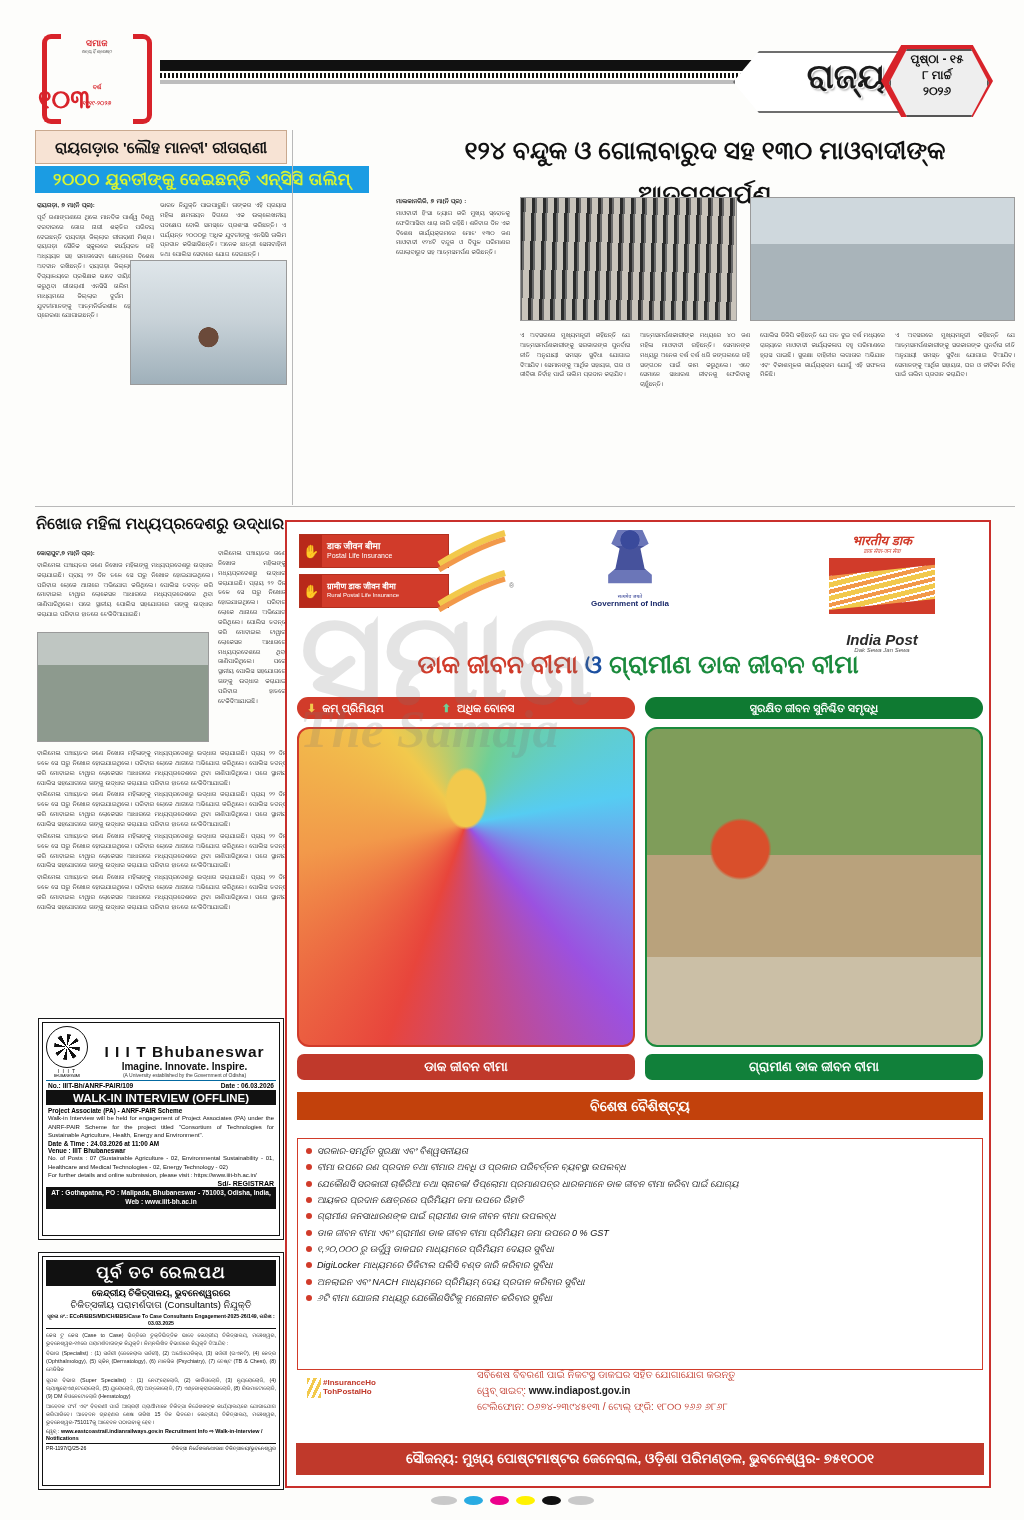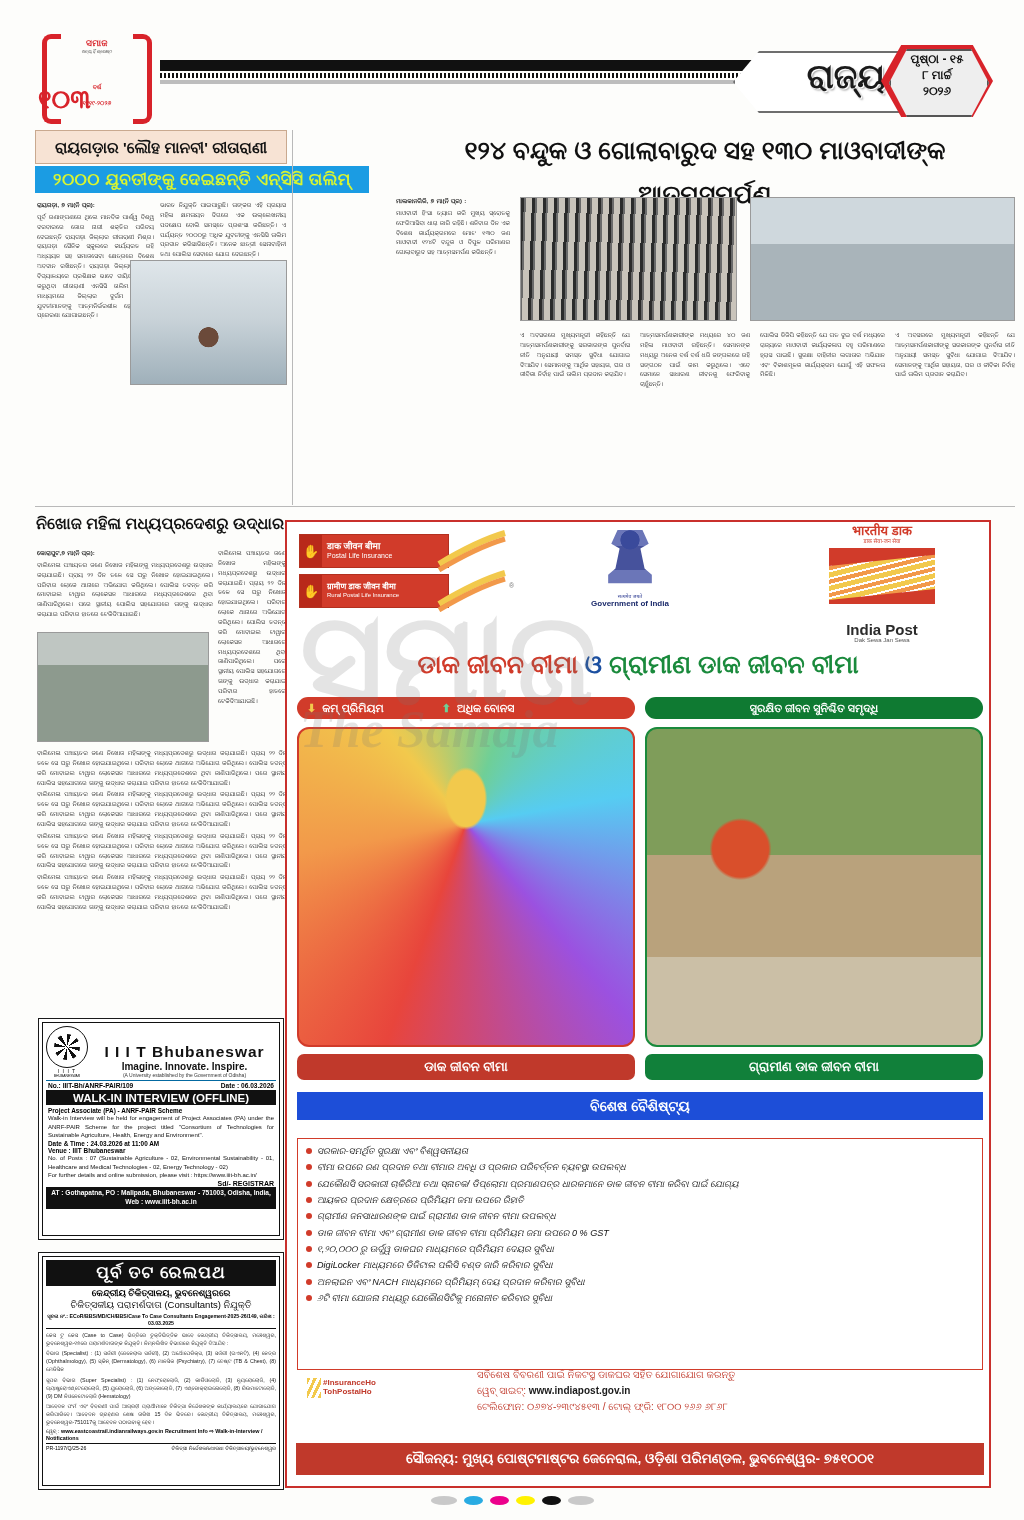--- a/index.html
+++ b/index.html
@@ -111,21 +111,21 @@
   .pill.red{background:#d13b2a;}
   .pill.green{background:#0f7a32;justify-content:center;}
 
   .imgcard{position:absolute;box-sizing:border-box;border-radius:12px;overflow:hidden;}
   .imgcard.red{border:2px solid #d13b2a;}
   .imgcard.green{border:2px solid #1a8a3c;}
   .capbar{position:absolute;box-sizing:border-box;border-radius:7px;display:flex;align-items:center;justify-content:center;color:#fff;font-weight:bold;font-size:13px;}
   .capbar.red{background:#c0392b;}
   .capbar.green{background:#11803a;}
 
-  .feat-head{position:absolute;box-sizing:border-box;background:#1d4ed8;color:#fff;font-weight:bold;font-size:14px;display:flex;align-items:center;justify-content:center;}
+  .feat-head{position:absolute;box-sizing:border-box;background:#c2410c;color:#fff;font-weight:bold;font-size:14px;display:flex;align-items:center;justify-content:center;}
   .feat-box{position:absolute;box-sizing:border-box;border:1px solid #d13b2a;background:#fff;padding:6px 8px;}
   .feat-li{position:relative;padding-left:11px;font-size:9.1px;color:#111;line-height:1.52;margin-bottom:2.5px;}
   .feat-li:before{content:"";position:absolute;left:0;top:3px;width:6px;height:6px;border-radius:50%;background:#d13b2a;}
 
   .hashtag{position:absolute;font-size:8px;font-weight:bold;color:#c0392b;line-height:1.15;}
   .hashtag .bars{position:absolute;left:-16px;top:0;width:14px;height:20px;
     background:repeating-linear-gradient(115deg,#f2c94c 0 3px,transparent 3px 6px);}
   .contact{position:absolute;font-size:10px;color:#c0392b;line-height:1.62;}
   .contact b{color:#1a1a1a;}
   .courtesy{position:absolute;box-sizing:border-box;background:#c0392b;color:#fff;display:flex;align-items:center;justify-content:center;font-size:13.5px;font-weight:bold;border:1px solid #fff;}
@@ -331,21 +331,21 @@
       <path d="M2 40 C22 28 44 16 68 9" stroke="#f2994a" stroke-width="5" fill="none"></path>
     </svg>
     <div class="box" style="left:222px;top:60px;font-size:7px;color:#777;">®</div>
 
     <div class="emblem" style="left:300px;top:8px;">
       <div class="emblem-g"></div>
       <div class="emblem-t1">सत्यमेव जयते</div>
       <div class="emblem-t2">Government of India</div>
     </div>
 
-    <div class="ip-logo" style="left:520px;top:2px;">
+    <div class="ip-logo" style="left:520px;top:12px;font-style:italic;">
       <div class="ip-hi">भारतीय डाक</div>
       <div class="ip-hi2">डाक सेवा-जन सेवा</div>
       <div class="ip-sq"></div>
       <div class="ip-en">India Post</div>
       <div class="ip-en2">Dak Sewa Jan Sewa</div>
     </div>
 
     <div class="ad-title" style="top:128px;">
       <span>ଡାକ ଜୀବନ ବୀମା</span>
       <span class="b">ଓ</span>

